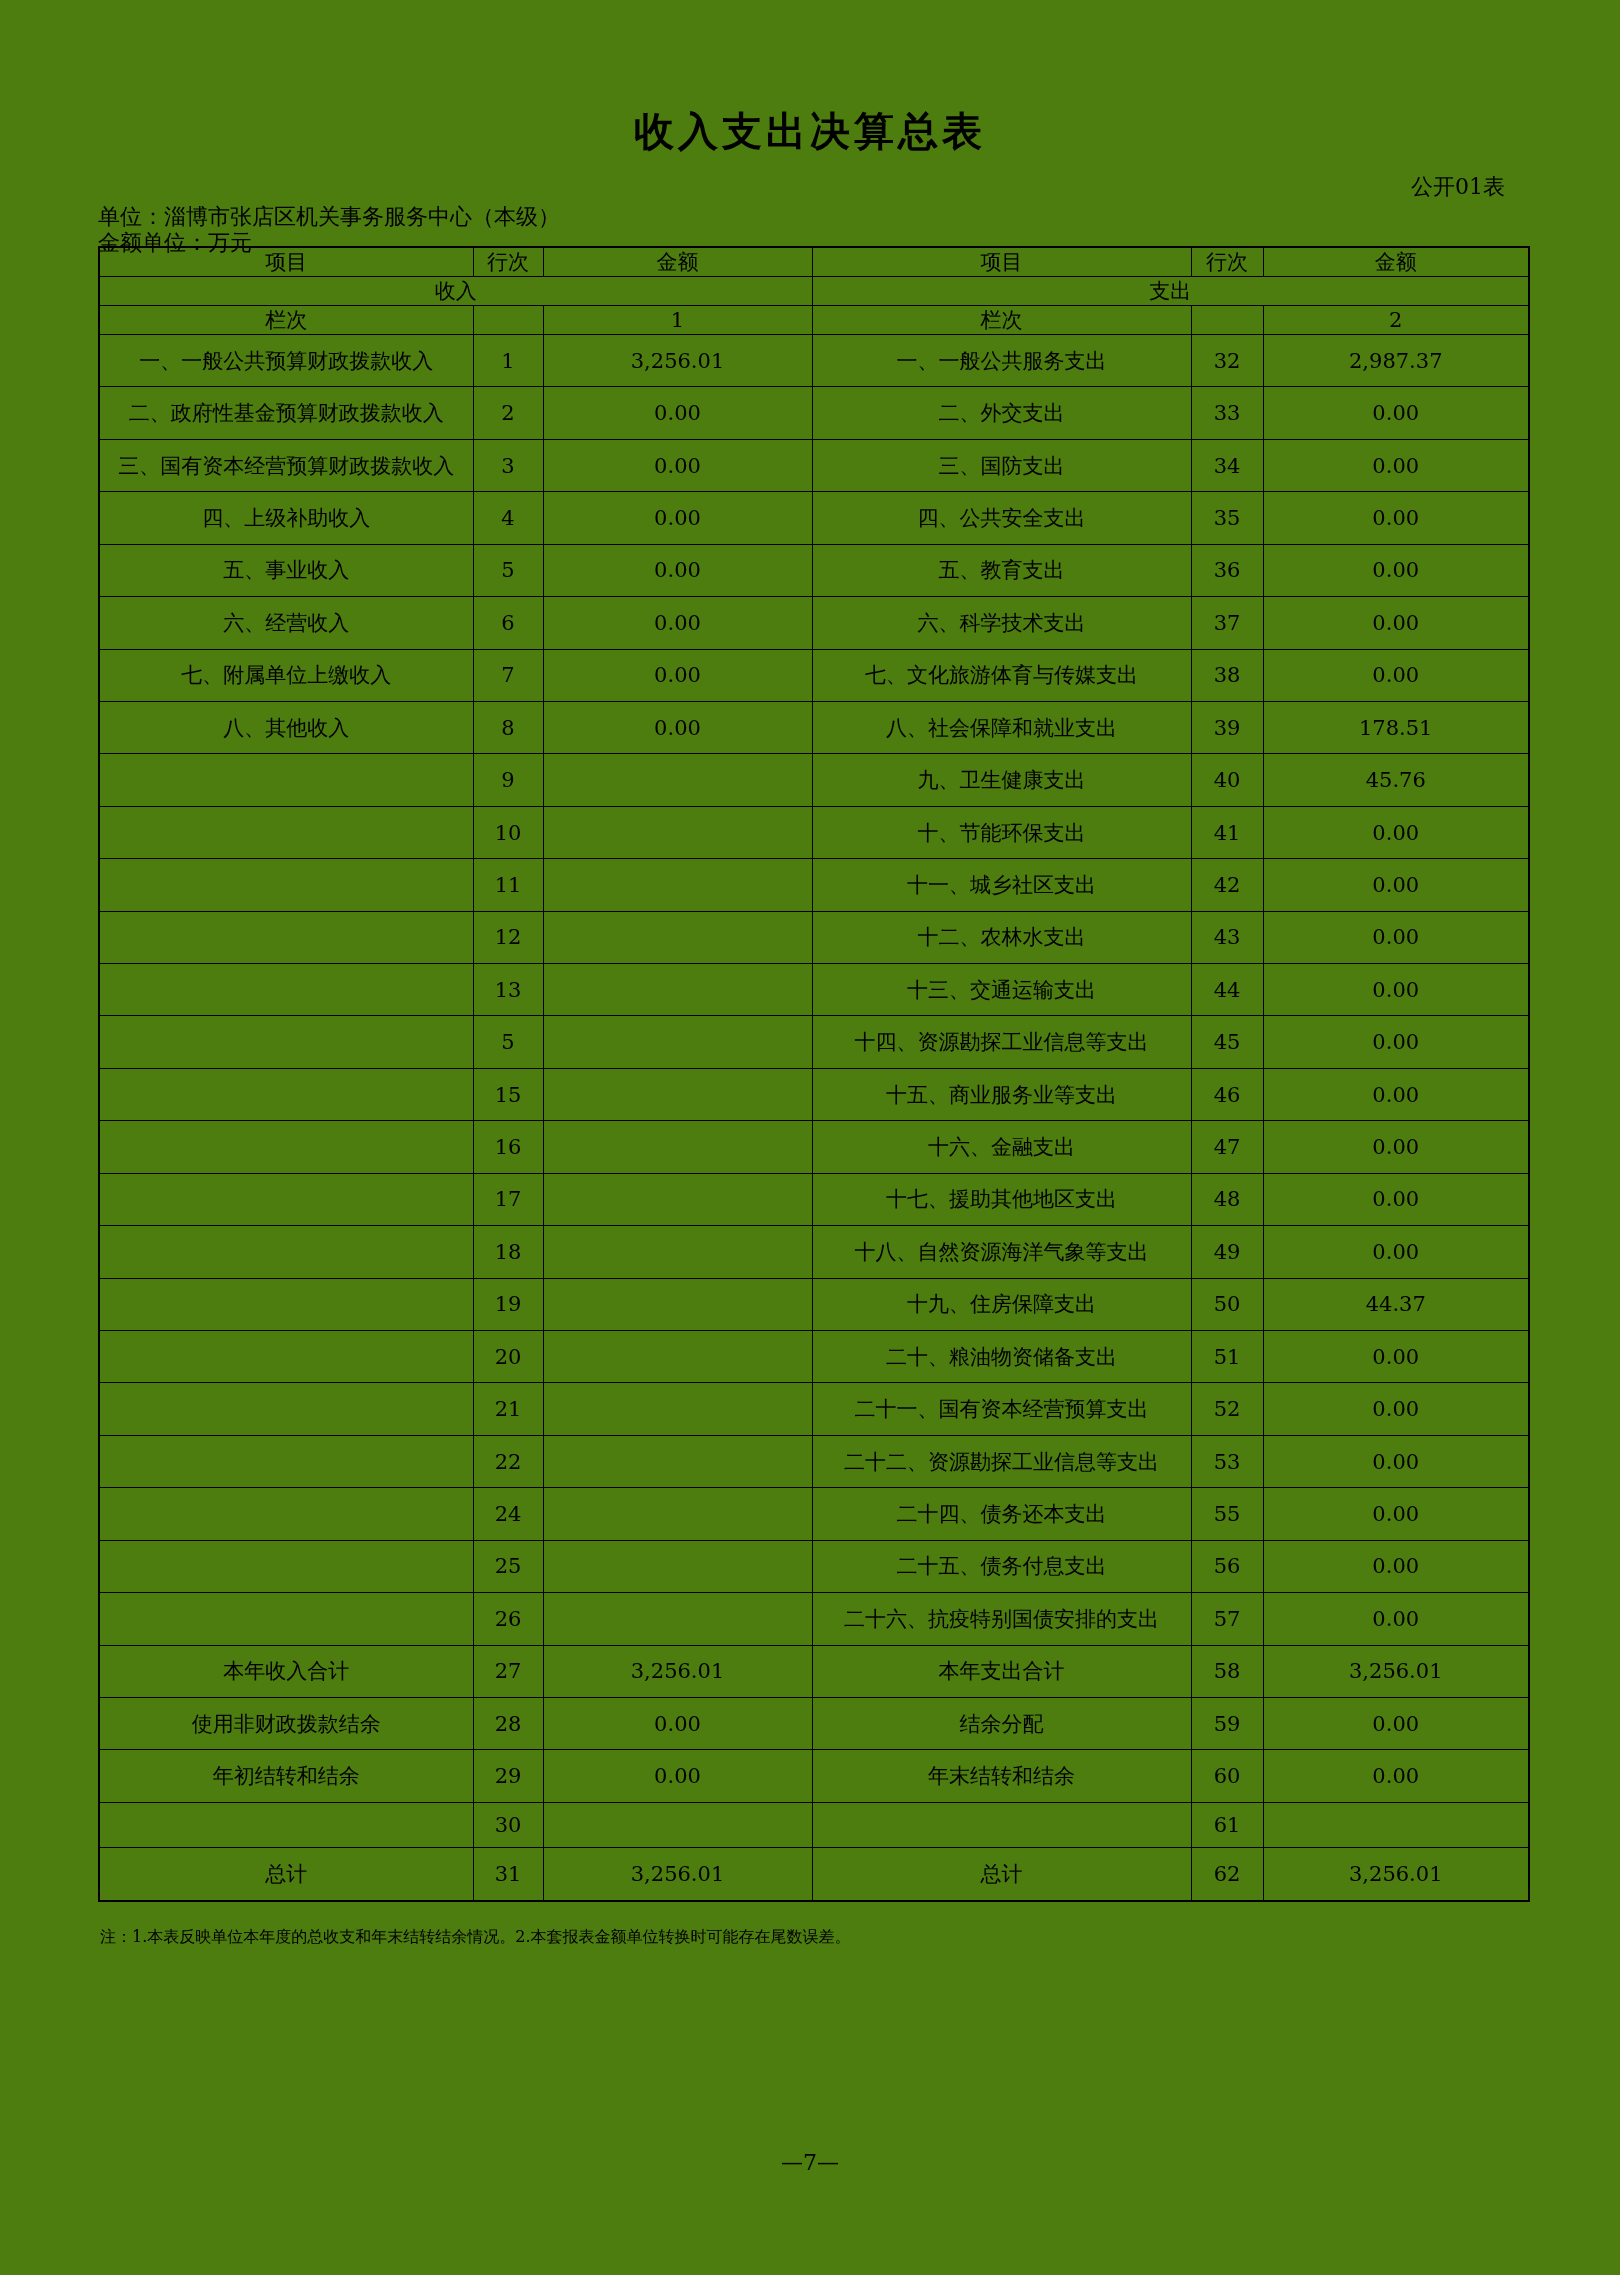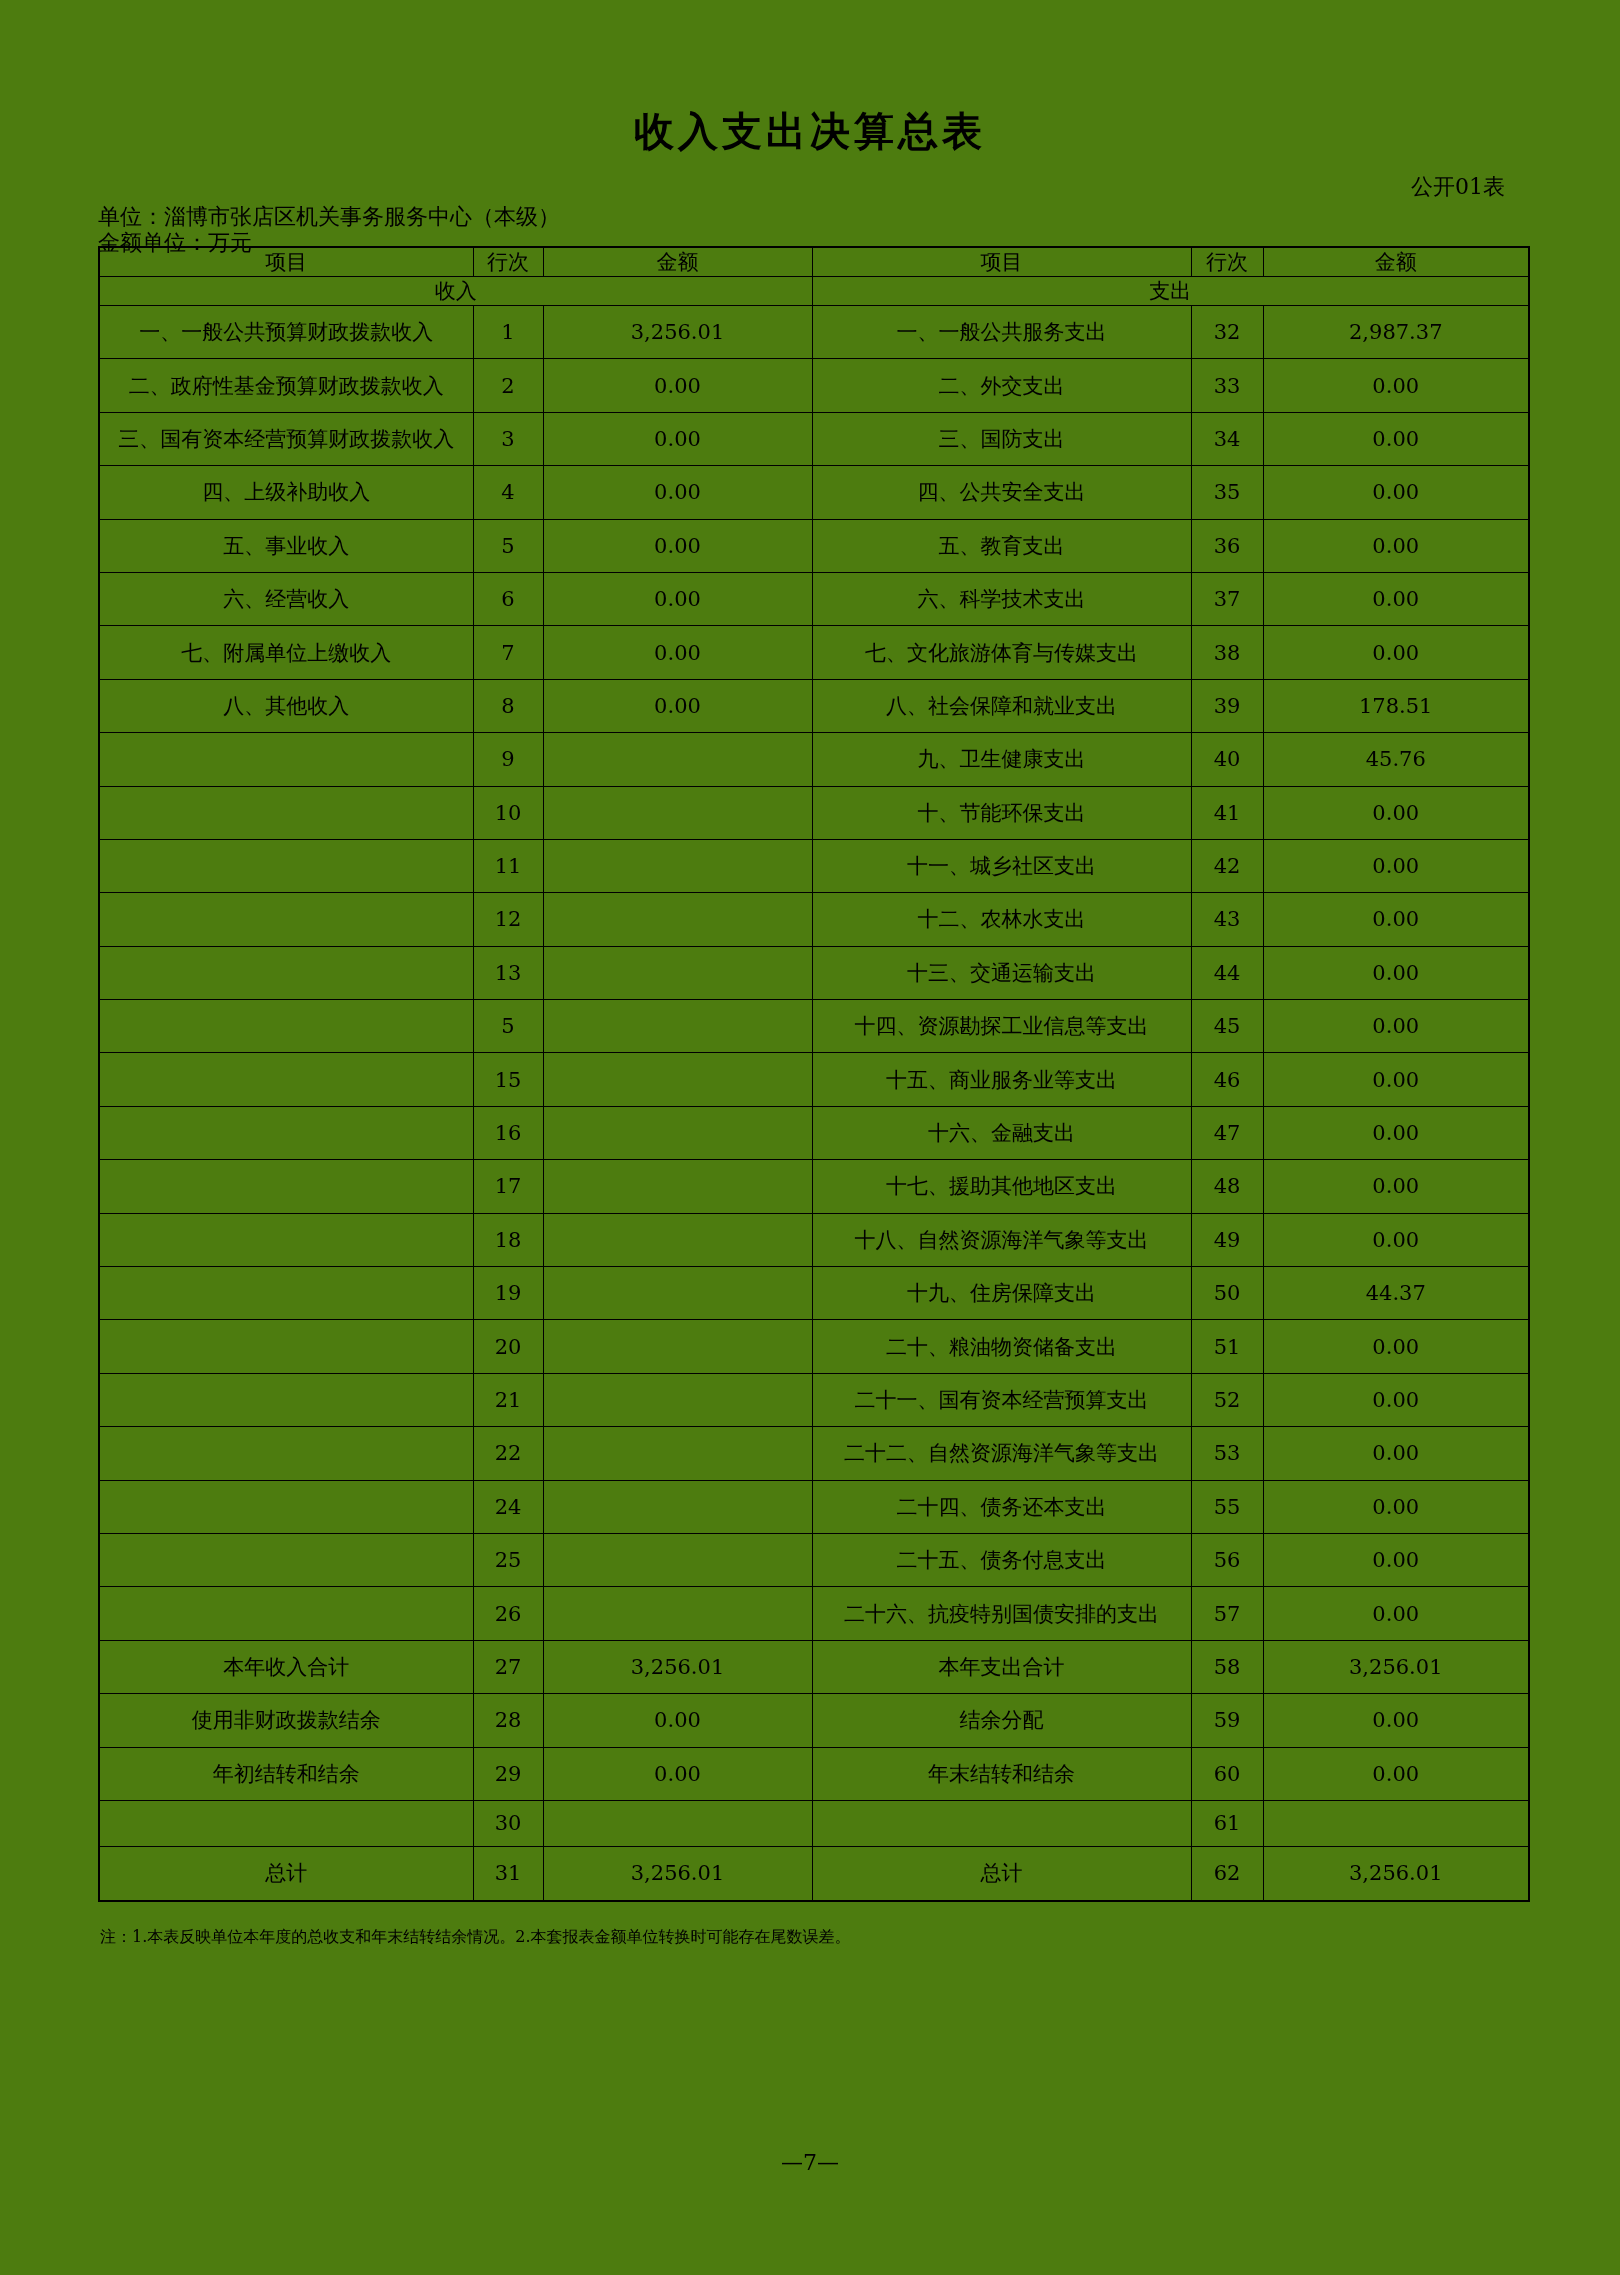--- a/index.html
+++ b/index.html
@@ -78,20 +78,28 @@
         <th>行次</th>
         <th>金额</th>
         <th>项目</th>
         <th>行次</th>
         <th>金额</th>
       </tr>
       <tr>
         <th colspan="3">收入</th>
         <th colspan="3">支出</th>
       </tr>
+      <tr>
+        <td>栏次</td>
+        <td></td>
+        <td>1</td>
+        <td>栏次</td>
+        <td></td>
+        <td>2</td>
+      </tr>
     </thead>
     <tbody>
         <tr>
           <td class="item">一、一般公共预算财政拨款收入</td>
           <td class="no">1</td>
           <td class="amt">3,256.01</td>
           <td class="item">一、一般公共服务支出</td>
           <td class="no">32</td>
           <td class="amt">2,987.37</td>
         </tr>
@@ -252,21 +260,21 @@
           <td class="no">21</td>
           <td class="amt"></td>
           <td class="item">二十一、国有资本经营预算支出</td>
           <td class="no">52</td>
           <td class="amt">0.00</td>
         </tr>
         <tr>
           <td class="item"></td>
           <td class="no">22</td>
           <td class="amt"></td>
-          <td class="item">二十二、自然资源海洋气象等支出</td>
+          <td class="item">二十二、资源勘探工业信息等支出</td>
           <td class="no">53</td>
           <td class="amt">0.00</td>
         </tr>
         <tr>
           <td class="item"></td>
           <td class="no">24</td>
           <td class="amt"></td>
           <td class="item">二十四、债务还本支出</td>
           <td class="no">55</td>
           <td class="amt">0.00</td>

